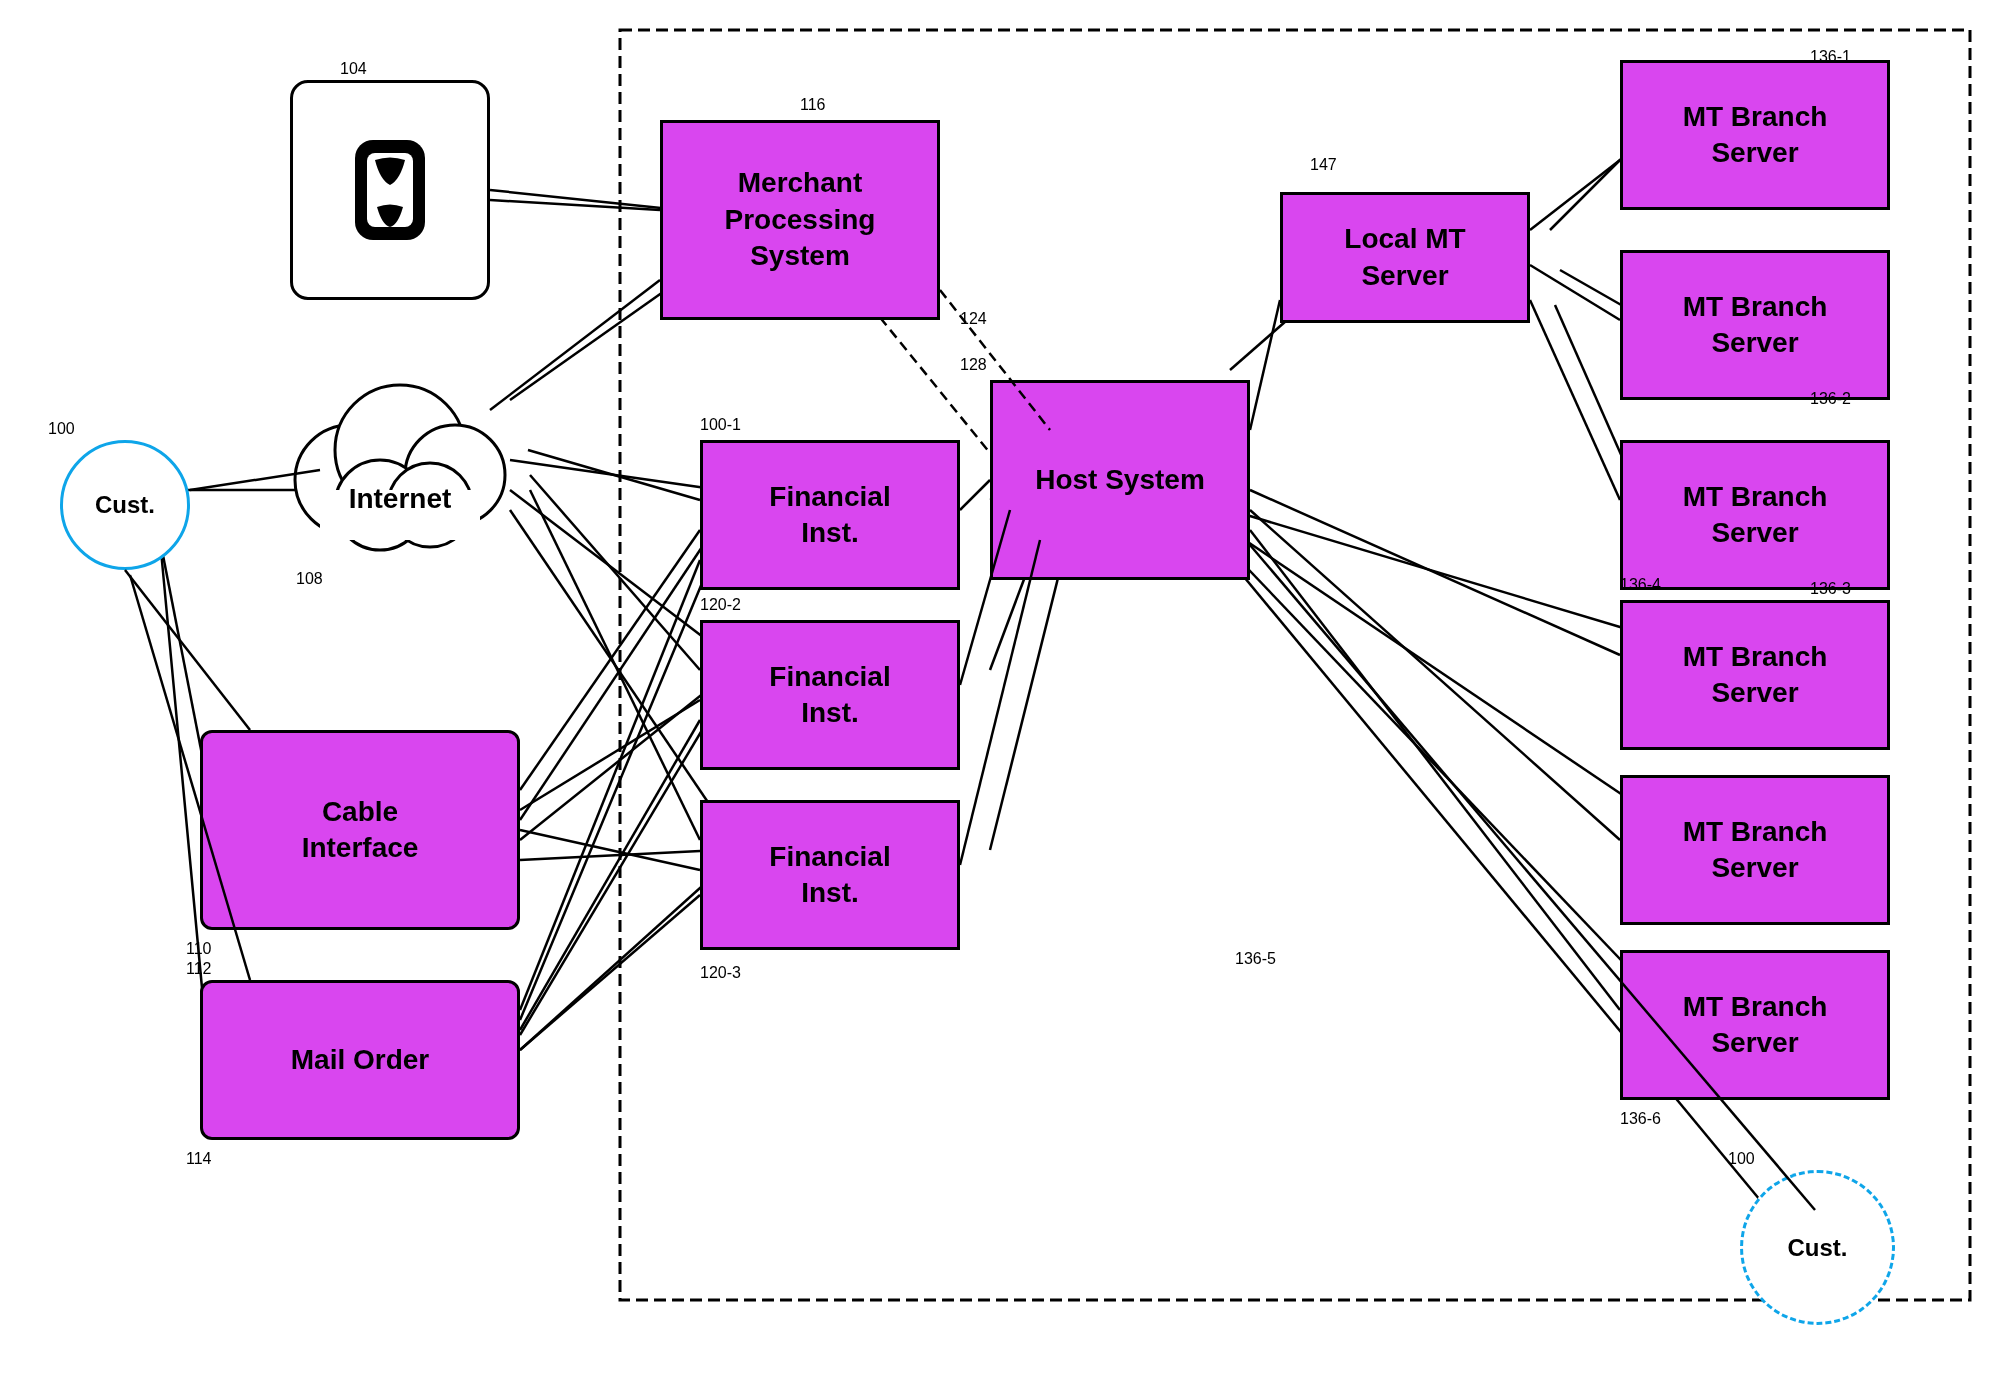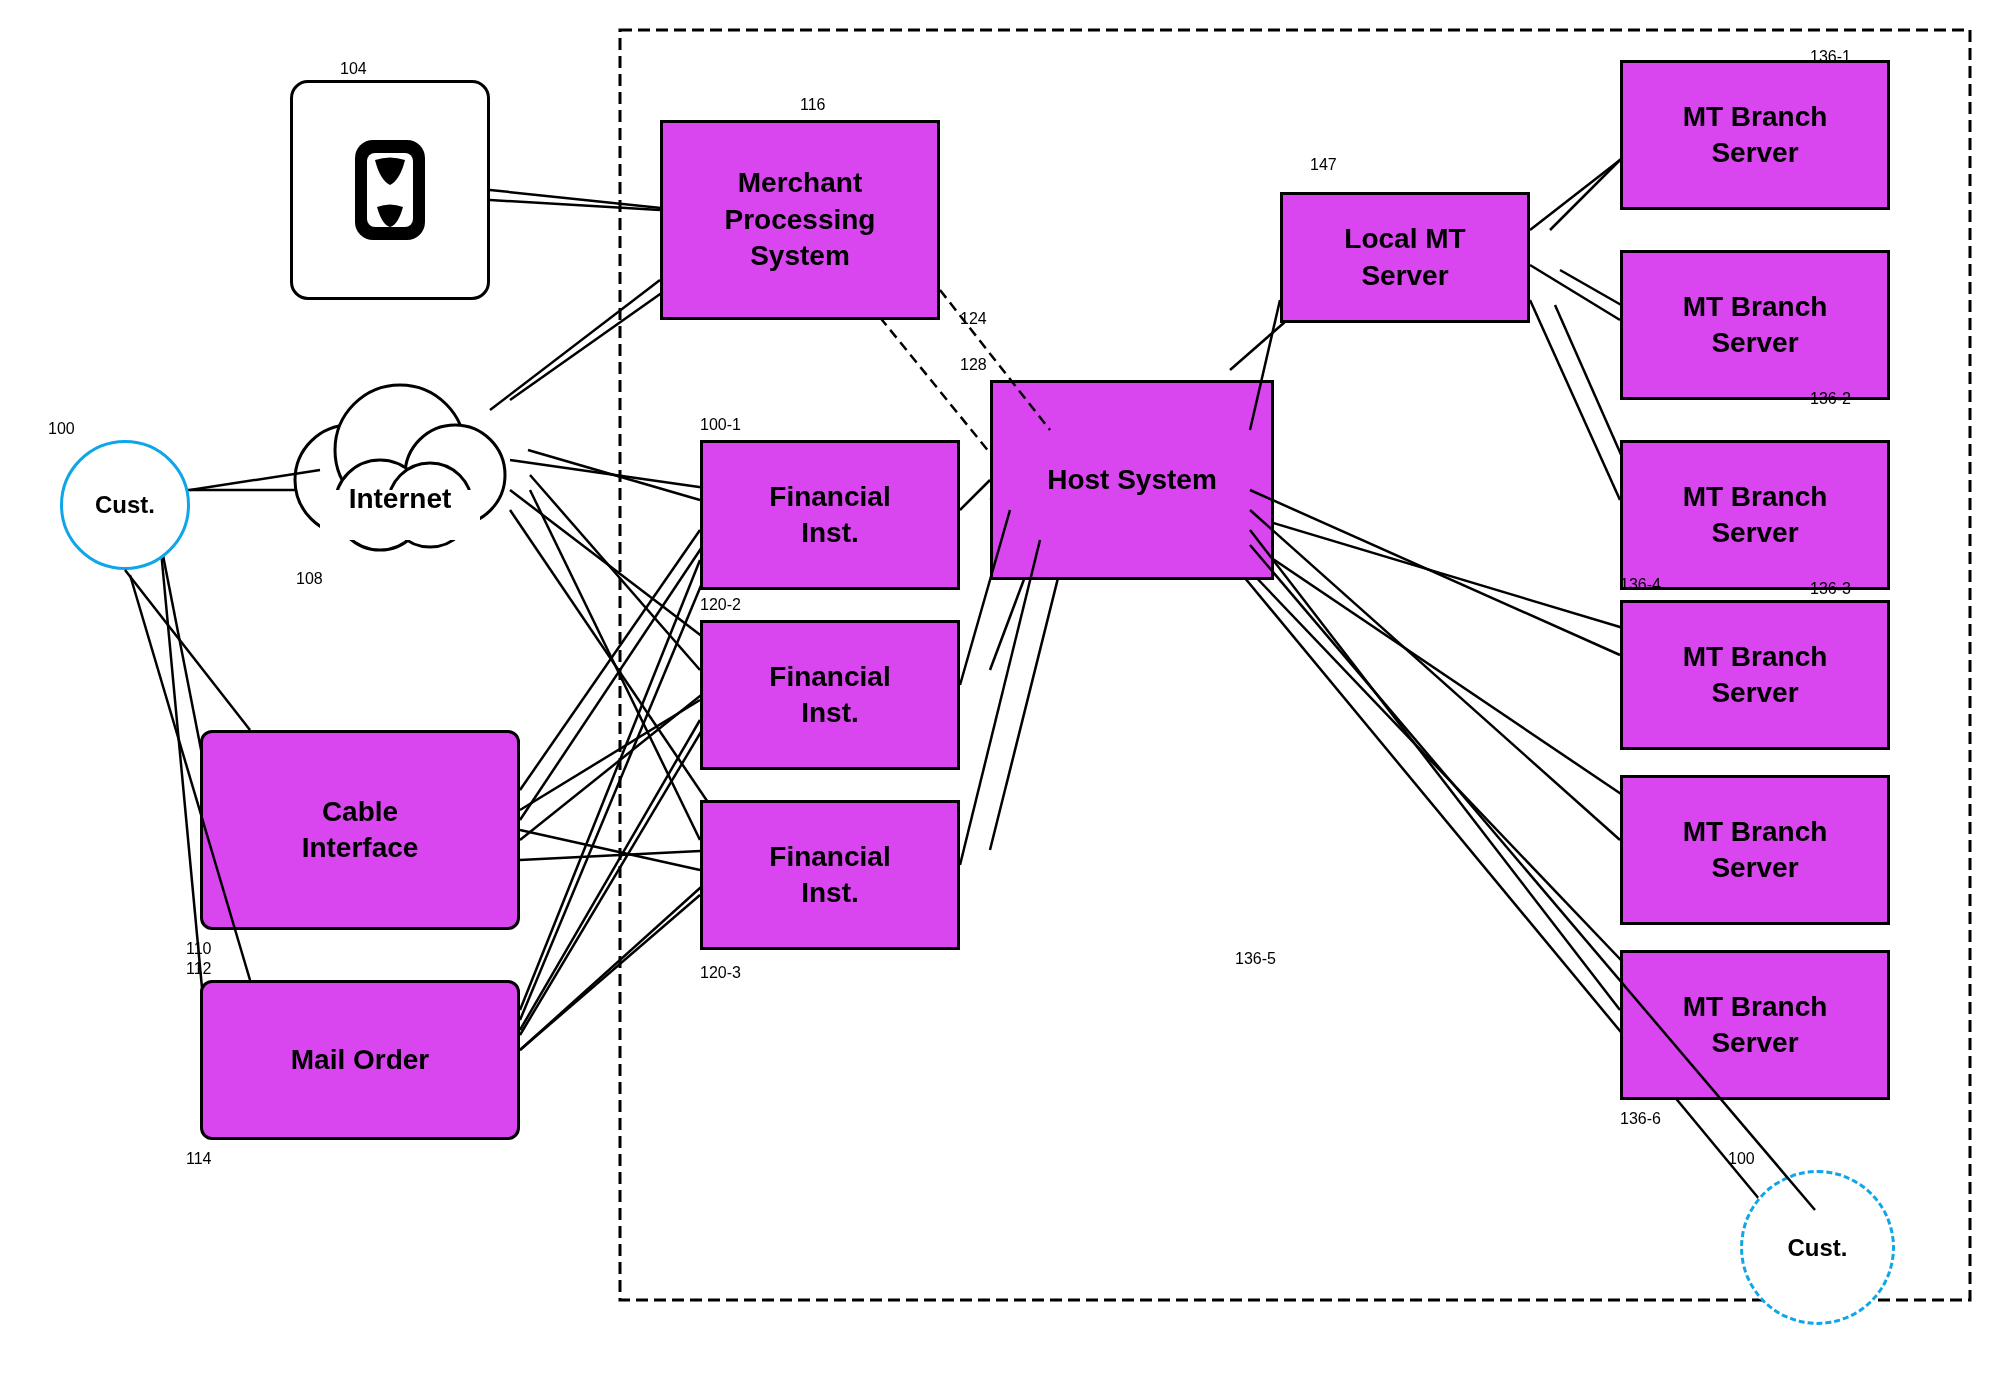--- a/index.html
+++ b/index.html
@@ -208,21 +208,21 @@
   <div class="box" style="left:700px; top:620px; width:260px; height:150px;">
     <span>Financial<br>Inst.</span>
   </div>
   <span class="label" style="left:700px; top:596px;">120-2</span>
 
   <div class="box" style="left:700px; top:800px; width:260px; height:150px;">
     <span>Financial<br>Inst.</span>
   </div>
   <span class="label" style="left:700px; top:964px;">120-3</span>
 
-  <div class="box" style="left:990px; top:380px; width:284px; height:200px;">
+  <div class="box" style="left:990px; top:380px; width:260px; height:200px;">
     <span>Host System</span>
   </div>
   <span class="label" style="left:960px; top:356px;">128</span>
 
   <div class="box" style="left:1280px; top:192px; width:250px; height:131px;">
     <span>Local MT<br>Server</span>
   </div>
   <span class="label" style="left:1310px; top:156px;">147</span>
 
   <div class="box" style="left:1620px; top:60px; width:270px; height:150px;">

